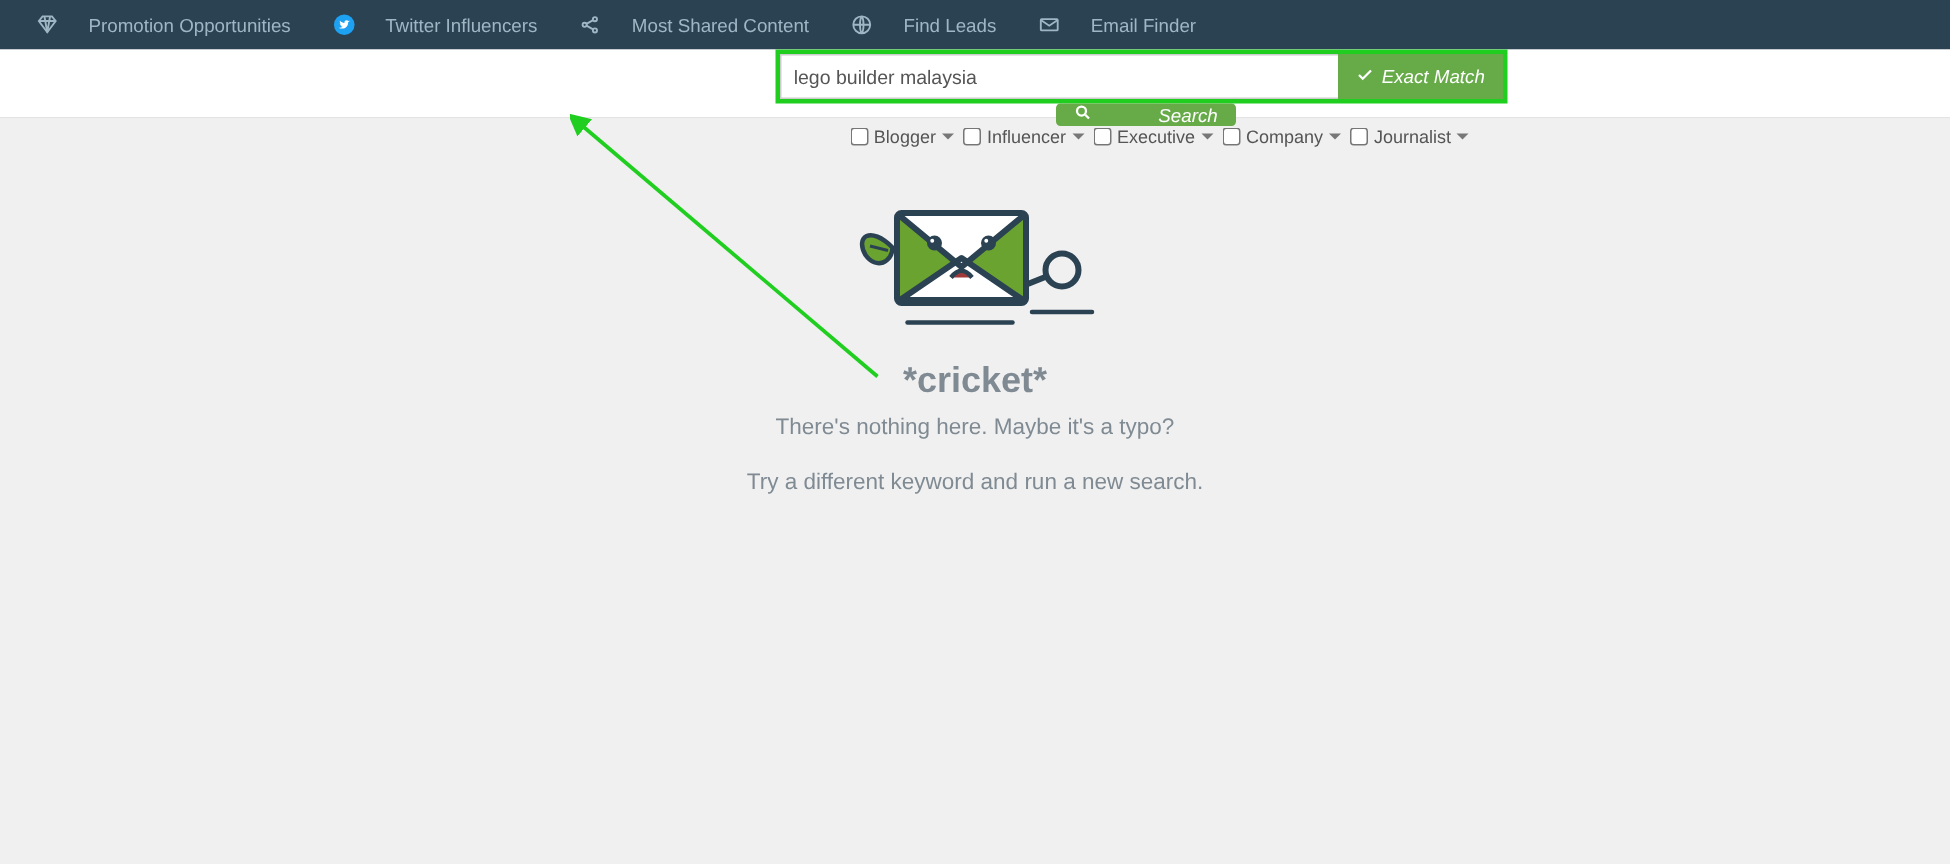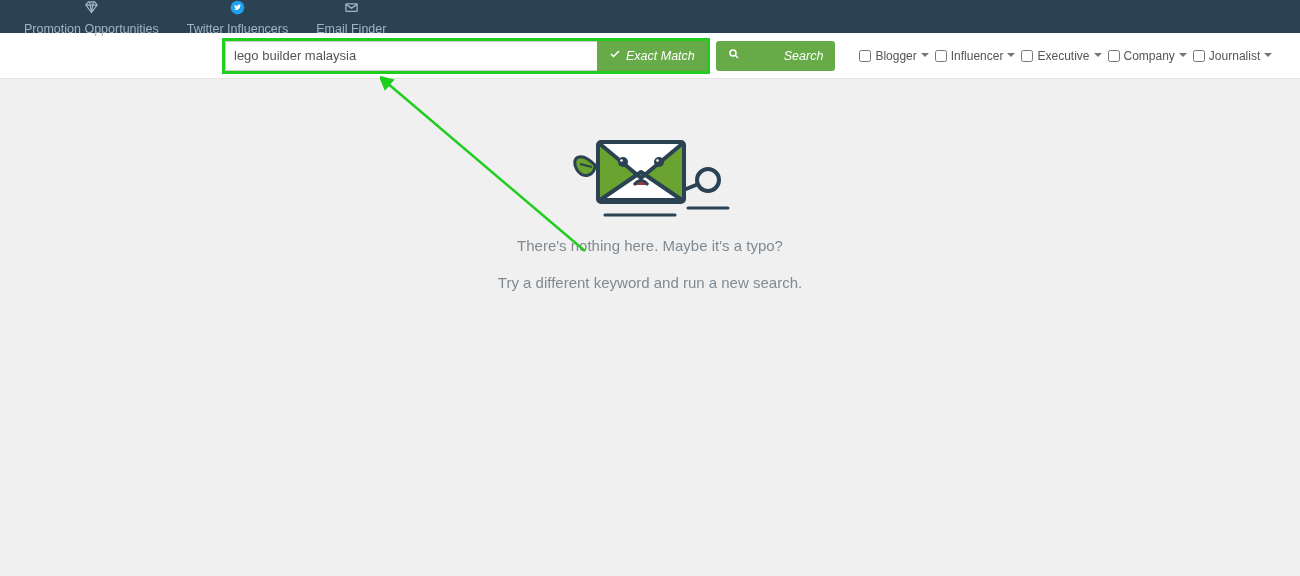--- a/index.html
+++ b/index.html
@@ -1,32 +1,31 @@
 <!DOCTYPE html>
 <html><head>
   <meta charset="utf-8">
   <style>
     * { margin:0; padding:0; box-sizing:border-box; font-family: "Helvetica Neue", Arial, sans-serif; }
     body { background:#f0f0f1; width:1300px; height:576px; overflow:hidden; position:relative; }
 
     
     .navbar { background:#2b4253; height:33px; display:flex; align-items:stretch; padding-left:10px; }
     .nav-tab {
-      display:flex; align-items:center; gap:7px;
+      display:flex; align-items:center; gap:20px;
       padding:0 14px; font-size:12.5px; color:#9fb6c5; cursor:pointer;
       white-space:nowrap;
-      flex-direction:column;
     }
     .nav-tab.active { background:#223645; color:#ffffff; font-weight:600; }
     .nav-tab .icon { display:inline-flex; width:15px; height:15px; }
     .nav-tab svg { width:15px; height:15px; }
 
     
     .toolbar { background:#ffffff; height:46px; border-bottom:1px solid #e4e4e4;
-               display:flex; align-items:center; padding-left:222px; }
+               display:flex; align-items:center; padding-left:222px;flex-direction:column; }
     .search-wrap { display:flex; align-items:center; border:3px solid #1fce1f; height:36px; }
     .search-input {
       width:372px; height:30px; border:1px solid #ccc; border-right:none;
       font-size:13px; color:#555; padding:0 8px; outline:none;
     }
     .btn { height:30px; border:none; font-size:12.5px; color:#fff; cursor:pointer;
            display:inline-flex; align-items:center; gap:5px; padding:0 12px;font-style:italic; }
     .btn-exact { background:#67ab49; }
     .btn-exact svg{ width:12px; height:12px; }
     .btn-search { background:#67ab49; margin-left:6px; border-radius:3px; height:30px;gap:44px; }
@@ -60,20 +59,40 @@
     <span>Promotion Opportunities</span>
   </div>
   <div class="nav-tab">
     <span class="icon">
       <svg viewBox="0 0 24 24">
           <circle cx="12" cy="12" r="11" fill="#1da1f2"></circle>
           <path fill="#fff" d="M18 8.3c-.4.2-.9.3-1.3.4.5-.3.8-.7 1-1.3-.5.3-1 .5-1.5.6-.4-.5-1-.8-1.7-.8-1.3 0-2.3 1-2.3 2.3 0 .2 0 .4.1.5-1.9-.1-3.6-1-4.8-2.4-.2.3-.3.7-.3 1.1 0 .8.4 1.5 1 1.9-.4 0-.7-.1-1-.3 0 1.1.8 2 1.8 2.2-.2.1-.4.1-.6.1l-.4 0c.3.9 1.1 1.5 2.1 1.6-.8.6-1.7.9-2.8.9H6c1 .7 2.3 1 3.6 1 4.3 0 6.6-3.5 6.6-6.6v-.3c.5-.3.8-.7 1.2-1.2z"></path>
         </svg>
     </span>
     <span>Twitter Influencers</span>
+  </div>
+  <div class="nav-tab">
+    <span class="icon">
+      <svg viewBox="0 0 24 24" fill="none" stroke="#9fb6c5" stroke-width="2">
+          <circle cx="6" cy="12" r="2.2"></circle>
+          <circle cx="17" cy="6" r="2.2"></circle>
+          <circle cx="17" cy="18" r="2.2"></circle>
+          <path d="M8 11l7-4M8 13l7 4"></path>
+        </svg>
+    </span>
+    <span>Most Shared Content</span>
+  </div>
+  <div class="nav-tab">
+    <span class="icon">
+      <svg viewBox="0 0 24 24" fill="none" stroke="#9fb6c5" stroke-width="2">
+          <circle cx="12" cy="12" r="9"></circle>
+          <path d="M3 12h18M12 3c2.5 3 2.5 15 0 18M12 3c-2.5 3-2.5 15 0 18"></path>
+        </svg>
+    </span>
+    <span>Find Leads</span>
   </div>
   <div class="nav-tab">
     <span class="icon">
       <svg viewBox="0 0 24 24" fill="none" stroke="#9fb6c5" stroke-width="2">
           <rect x="3" y="6" width="18" height="12" rx="1"></rect>
           <path d="M3 7l9 6 9-6"></path>
         </svg>
     </span>
     <span>Email Finder</span>
   </div>
@@ -153,20 +172,21 @@
       <path d="M50 14 L91 48 L132 14" fill="none" stroke="#2b4253" stroke-width="4" stroke-linejoin="round"></path>
 
       <circle cx="73" cy="32" r="5" fill="#2b4253"></circle>
         <circle cx="71.5" cy="30.5" r="1.3" fill="#fff"></circle>
       <circle cx="109" cy="32" r="5" fill="#2b4253"></circle>
         <circle cx="107.5" cy="30.5" r="1.3" fill="#fff"></circle>
 
       <path d="M84 55 q7 -9 14 0" fill="#a03a3a" stroke="#2b4253" stroke-width="3"></path>
     </svg>
   </div>
+  <div class="cricket-title">*cricket*</div>
   <div class="cricket-sub">There's nothing here. Maybe it's a typo?</div>
   <div class="cricket-sub" style="margin-top:16px">Try a different keyword and run a new search.</div>
 </div>
 
 <svg class="arrow-ann" width="220" height="190">
   <defs>
       <marker id="ah" markerWidth="10" markerHeight="10" refX="2" refY="3" orient="auto">
     <path d="M0 0 L6 3 L0 6 Z" fill="#1fce1f"></path>
       </marker>
     </defs>

